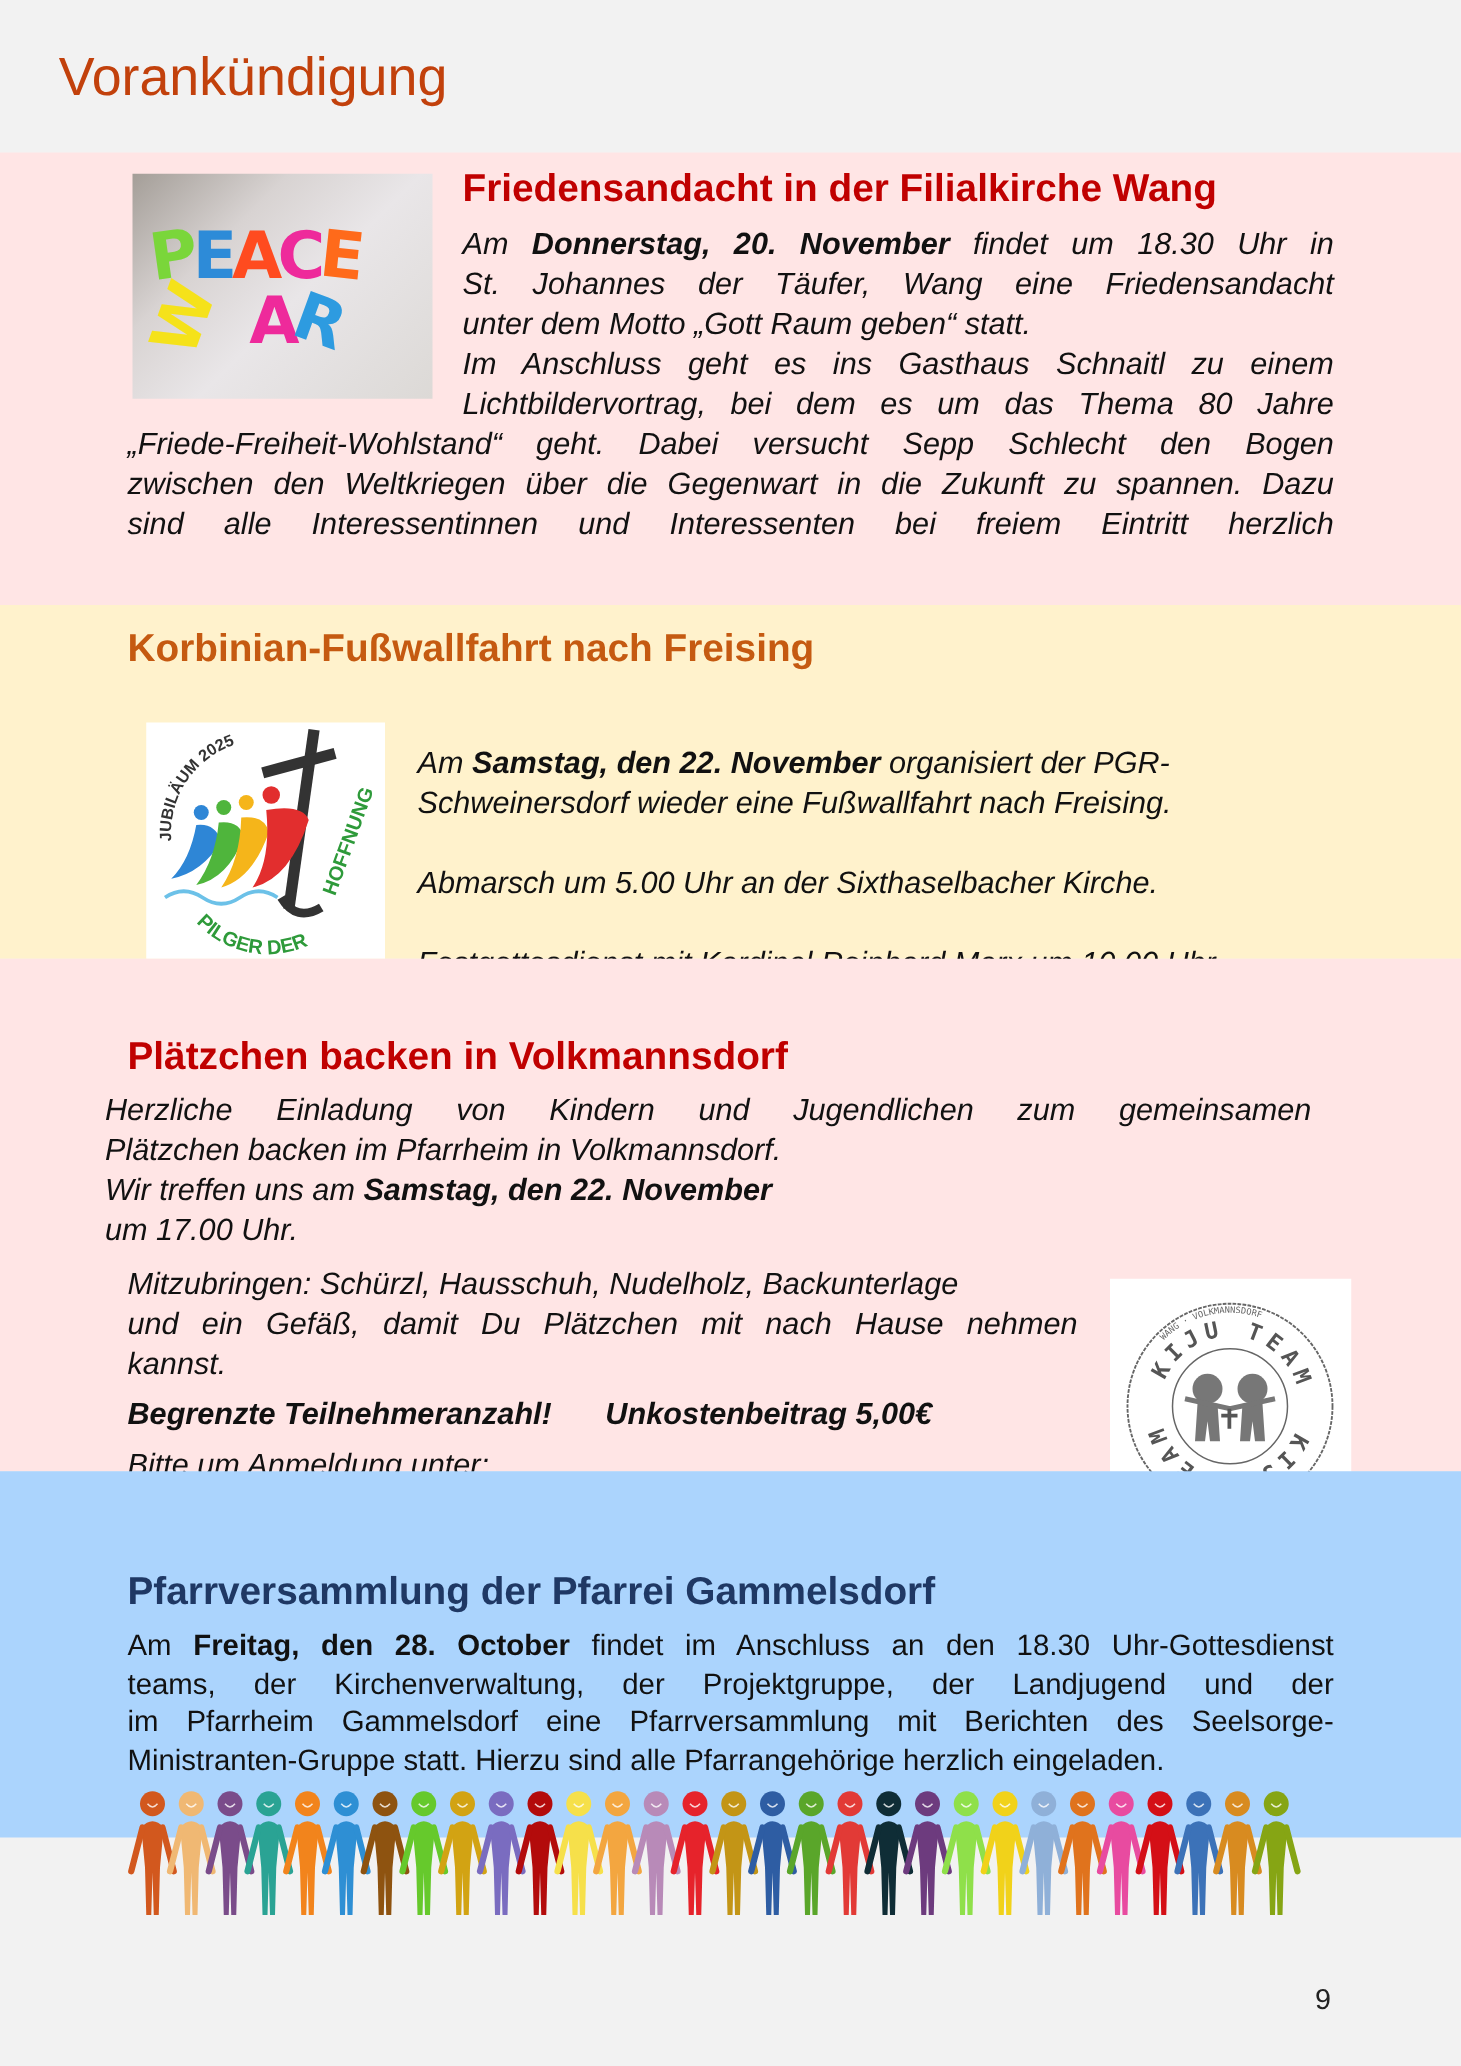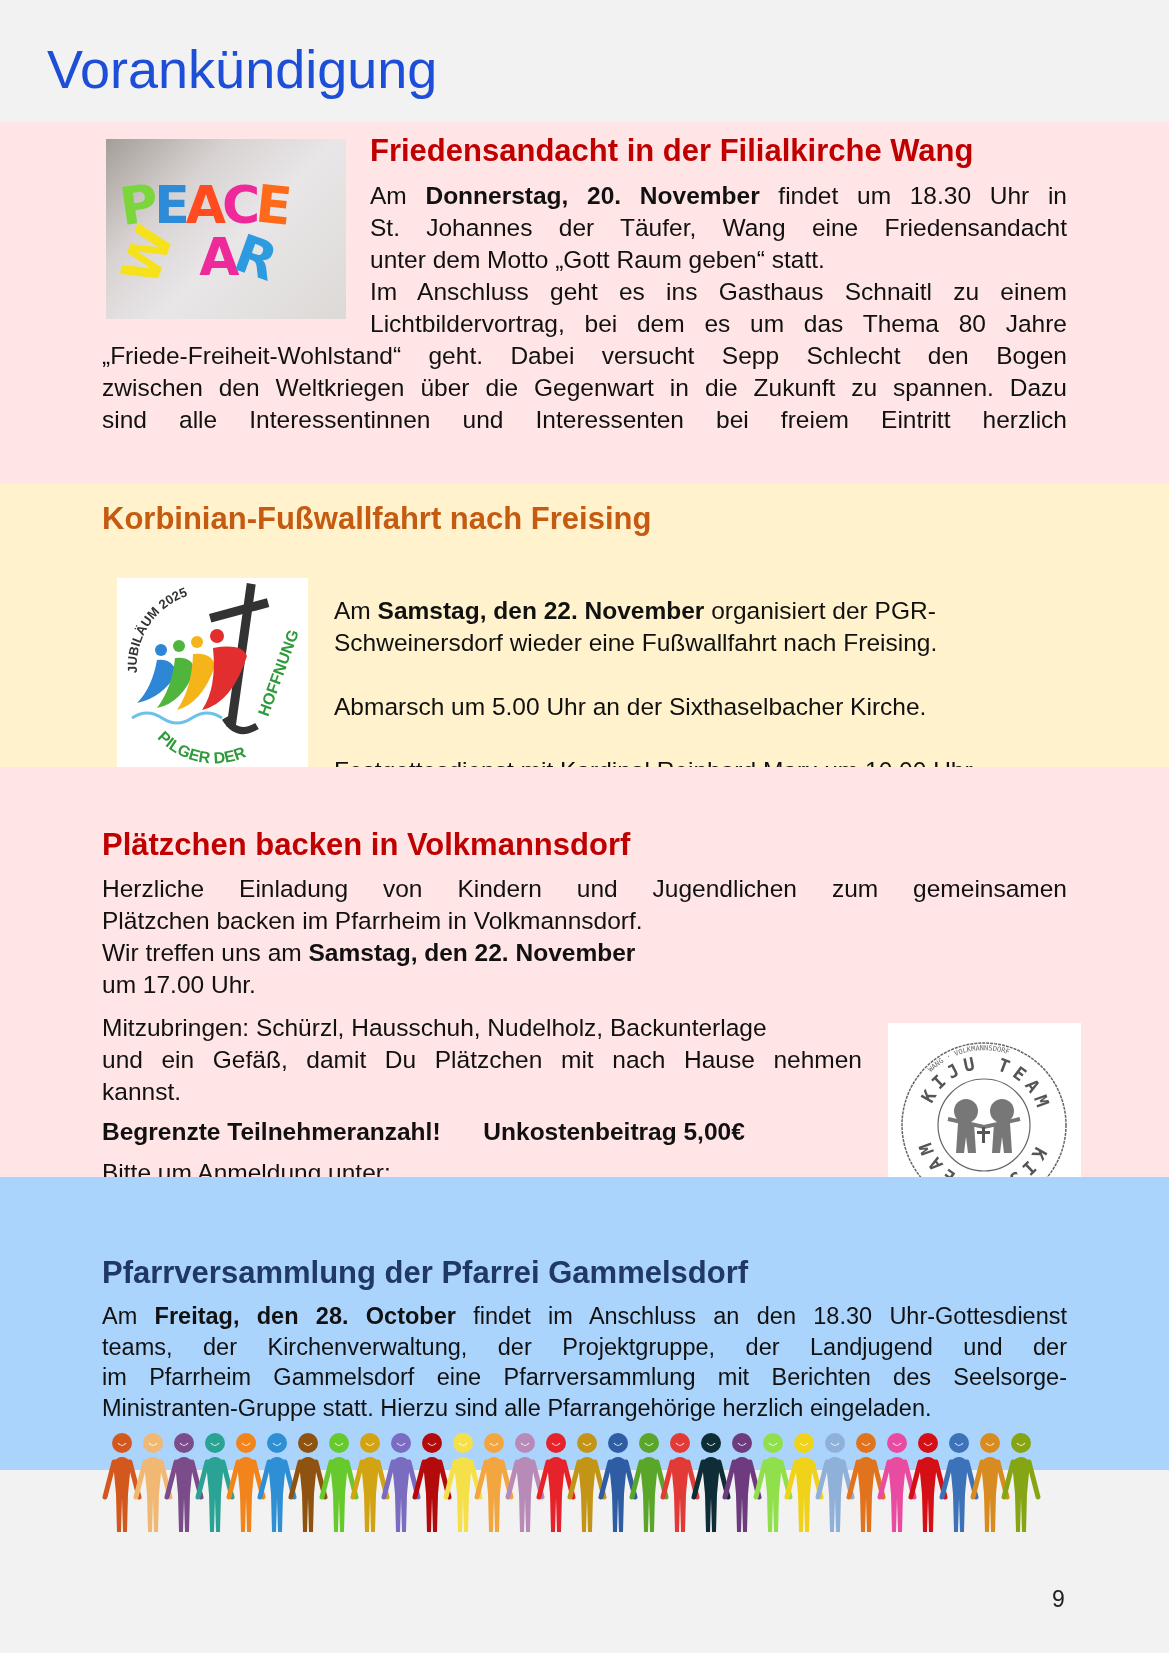--- a/index.html
+++ b/index.html
@@ -3,31 +3,31 @@
 <meta charset="utf-8">
 <style>
   html, body { margin: 0; padding: 0; }
   body {
     width: 1169px; height: 1653px; background: #f2f2f2;
     position: relative; overflow: hidden;
     font-family: "Liberation Sans", sans-serif; color: #111;
   }
   .page-title {
     position: absolute; left: 47px; top: 38px;
-    font-size: 54px; color: #1d4ed8; font-weight: normal;
+    font-size: 43px; color: #c2410c; font-weight: normal;
   }
   .band { position: absolute; left: 0; width: 1169px; }
   .band-pink { background: #ffe5e5; }
   .band-cream { background: #fff2cc; }
   .band-blue { background: #abd4fd; }
   .h { position: absolute; font-weight: bold; font-size: 31px; white-space: nowrap; }
   .h-red { color: #c00000; }
   .h-orange { color: #c55a11; }
   .h-navy { color: #1f3864; }
-  .txt { font-size: 24.5px; line-height: 32px; }
+  .txt { font-size: 24.5px; line-height: 32px; font-style: italic; }
   .abs { position: absolute; }
   b { font-weight: bold; }
   .line { display: block; white-space: nowrap; }
   .jl { display: block; text-align: justify; text-align-last: justify; }
 
   
   .peace-img {
     position: absolute; left: 106px; top: 139px; width: 240px; height: 180px;
     background: linear-gradient(135deg, #a49e98 0%, #d8d3d2 30%, #e9e6e8 55%, #dcd9d6 100%);
     overflow: hidden;
@@ -104,21 +104,21 @@
   <span class="line">Schweinersdorf wieder eine Fußwallfahrt nach Freising.</span>
   <span class="line">&nbsp;</span>
   <span class="line">Abmarsch um 5.00 Uhr an der Sixthaselbacher Kirche.</span>
   <span class="line">&nbsp;</span>
   <span class="line">Festgottesdienst mit Kardinal Reinhard Marx um 10.00 Uhr</span>
   <span class="line">im Mariendom.</span>
 </div>
 
 <div class="band band-pink" style="top:767px;height:410px;"></div>
 <div class="h h-red" style="left:102px;top:827px;">Plätzchen backen in Volkmannsdorf</div>
-<div class="abs txt" style="left:102px;top:873px;width:965px;">
+<div class="abs txt" style="left:84px;top:873px;width:965px;">
   <span class="jl">Herzliche Einladung von Kindern und Jugendlichen zum gemeinsamen</span>
   <span class="line">Plätzchen backen im Pfarrheim in Volkmannsdorf.</span>
   <span class="line"><span>Wir treffen uns am </span><b>Samstag, den 22. November</b></span>
   <span class="line">um 17.00 Uhr.</span>
 </div>
 <div class="abs txt" style="left:102px;top:1012px;width:760px;">
   <span class="line">Mitzubringen: Schürzl, Hausschuh, Nudelholz, Backunterlage</span>
   <span class="jl">und ein Gefäß, damit Du Plätzchen mit nach Hause nehmen</span>
   <span class="line">kannst.</span>
 </div>

